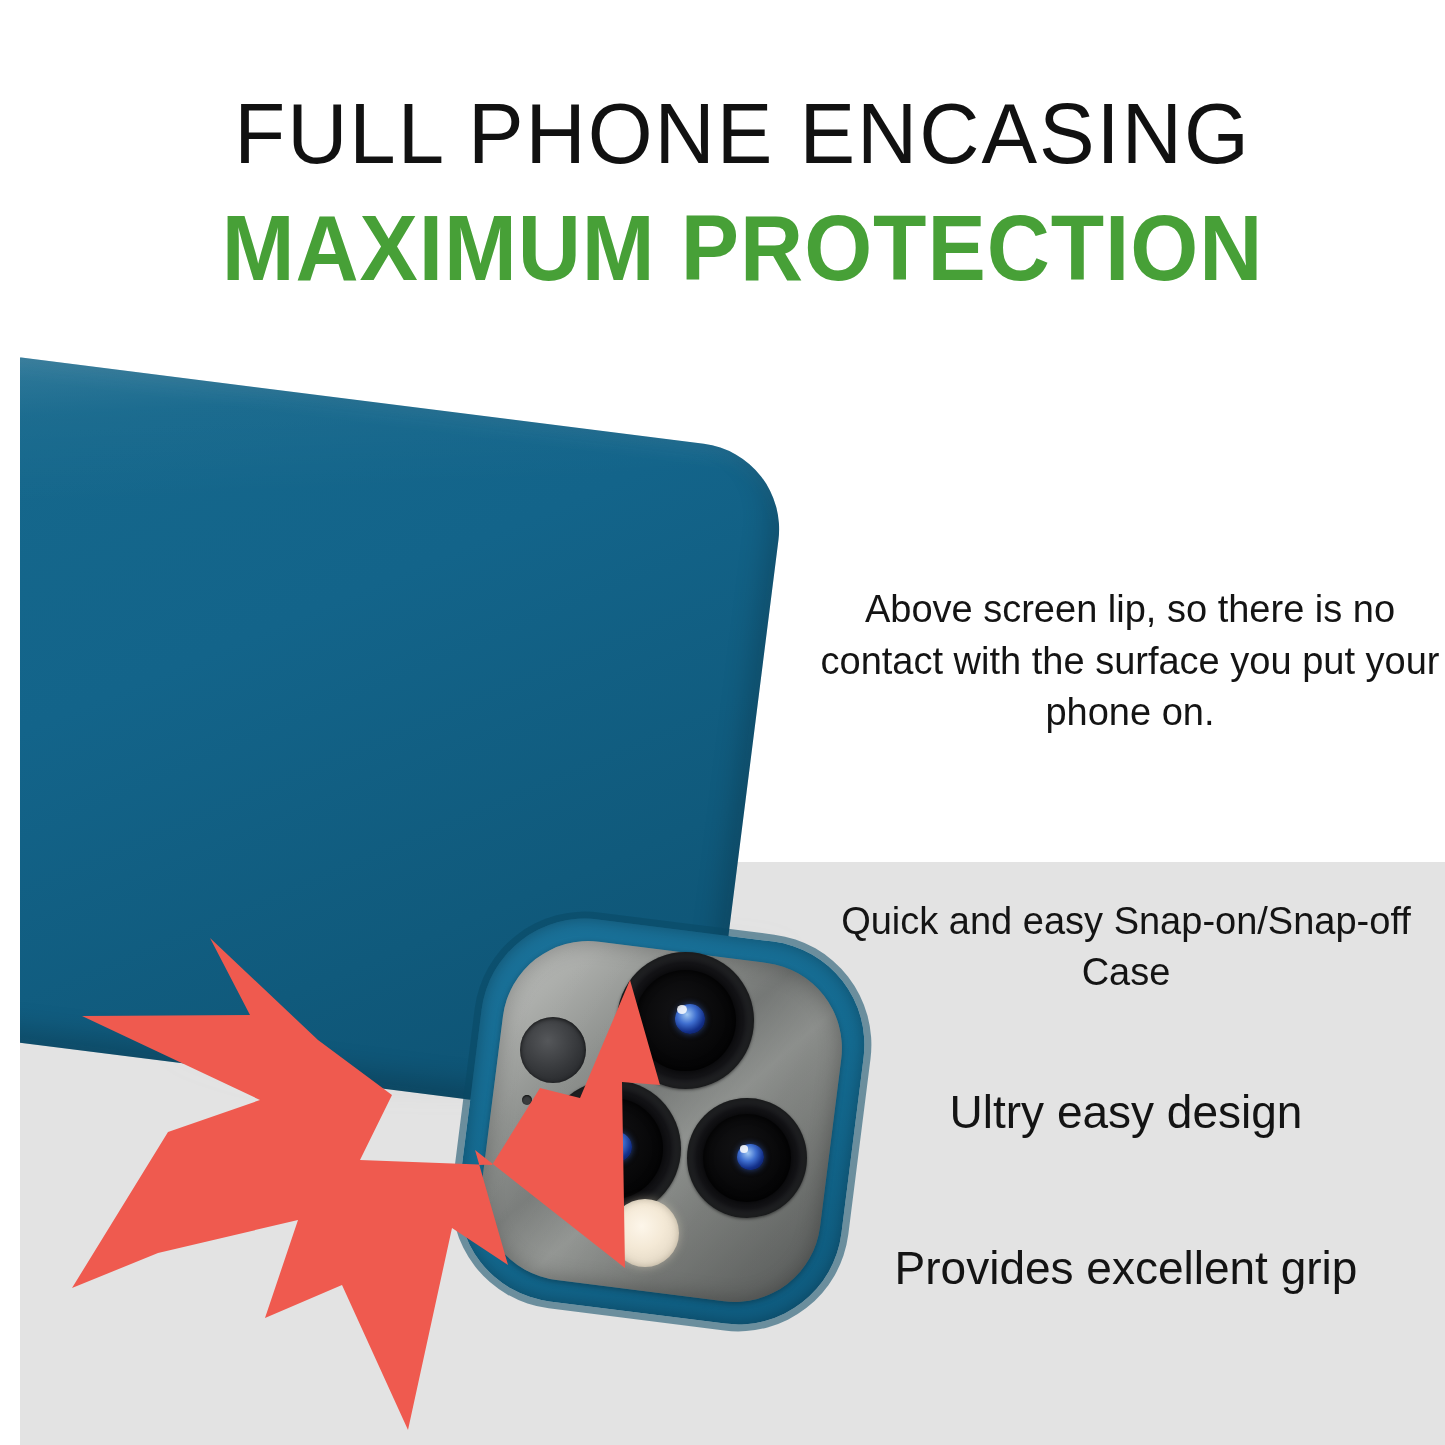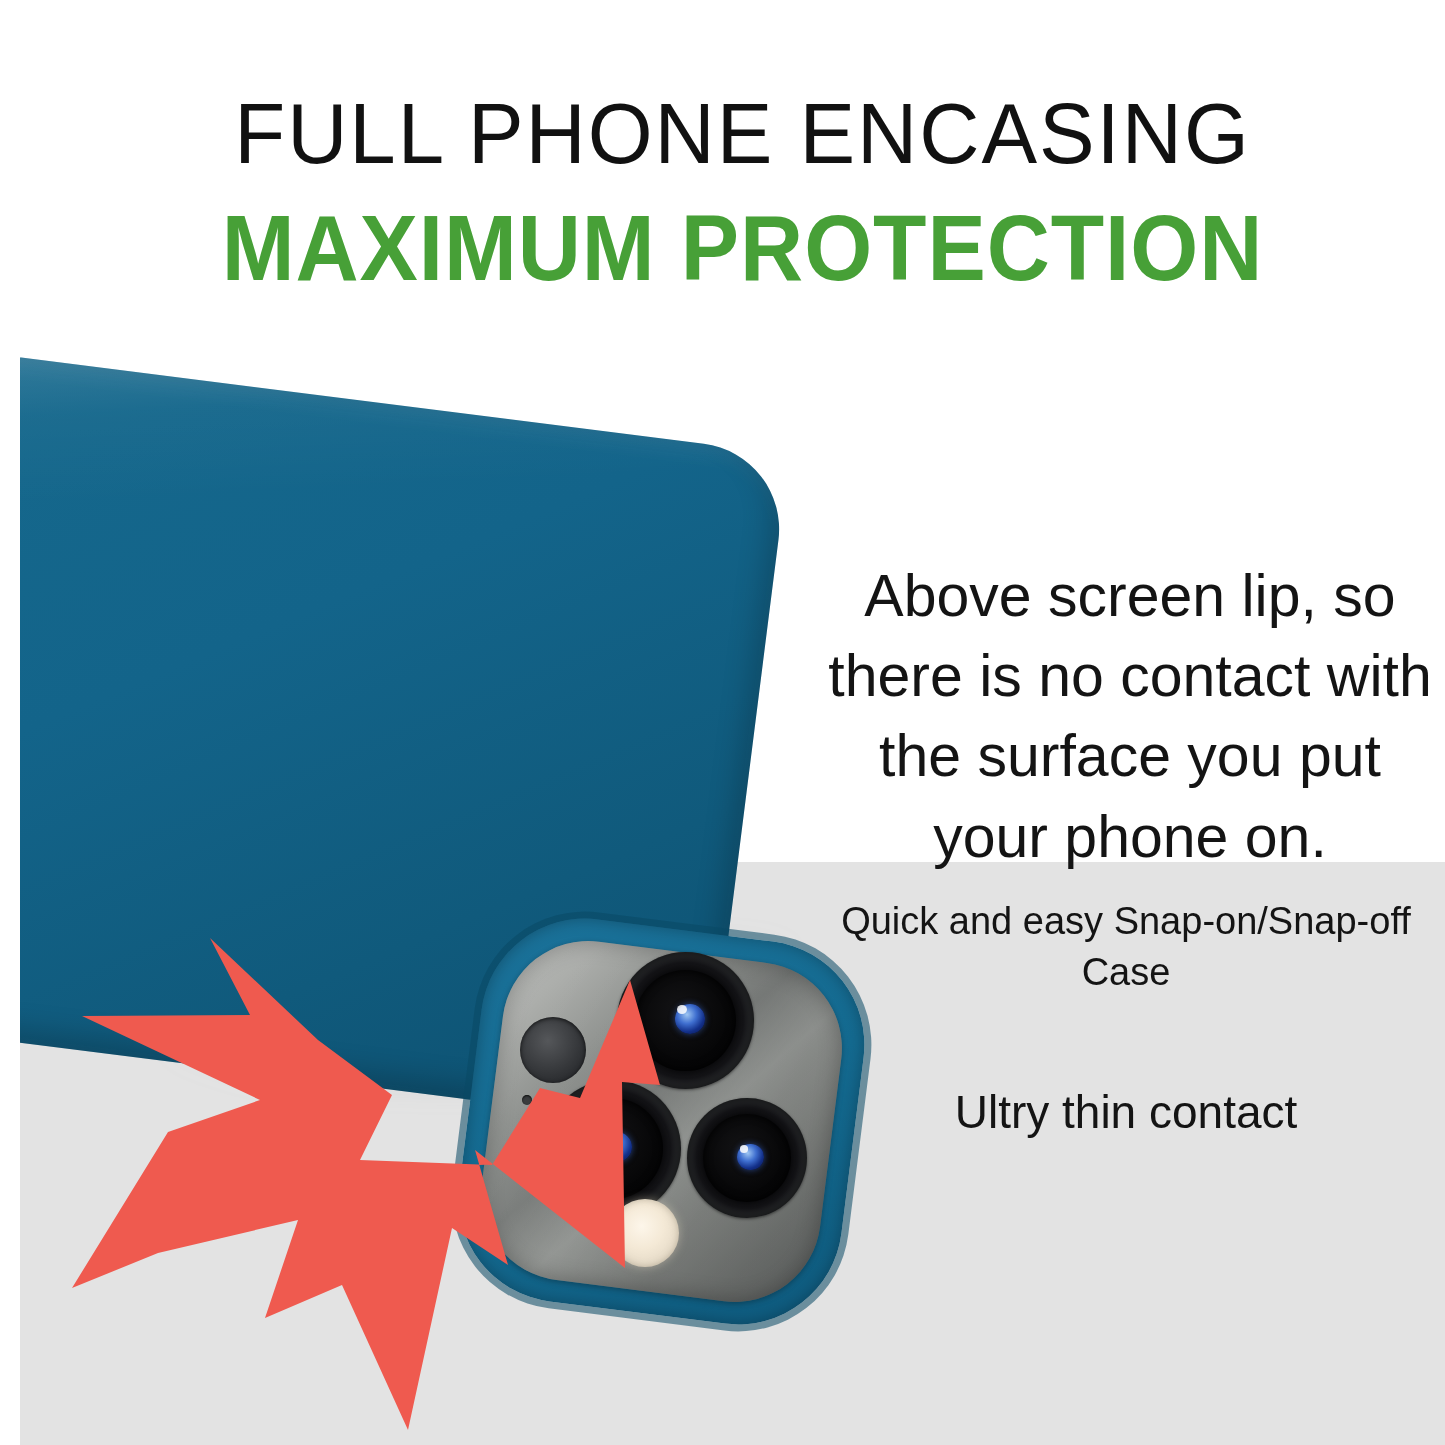--- a/index.html
+++ b/index.html
@@ -244,23 +244,23 @@
   
   .feature {
     position: absolute;
     text-align: center;
     color: #141414;
     font-family: "Liberation Sans", sans-serif;
     font-weight: 400;
   }
   #feature-1 {
     left: 800px;
-    top: 556px;
+    top: 584px;
     width: 620px;
-    font-size: 59px;
+    font-size: 38px;
     line-height: 1.36;
   }
   #feature-2 {
     left: 790px;
     top: 896px;
     width: 632px;
     font-size: 38px;
     line-height: 1.34;
   }
   #feature-3 {
@@ -320,16 +320,17 @@
   </div>
 
   <svg class="bolt" viewBox="0 0 640 520">
     <polygon id="bolt-shape" points="150,18 190,95 22,96 200,180 108,212 12,368 98,333 238,300 205,398 282,365 348,510 392,308 448,345 415,230 565,348 562,162 600,165 570,60 520,178 480,168 432,245 300,240 332,175 258,120" fill="#ef5a4f"></polygon>
   </svg>
 
   <div class="feature" id="feature-1">Above screen lip, so there is no contact with the surface you put your phone on.</div>
 
   <div class="feature" id="feature-2">Quick and easy Snap-on/Snap-off Case</div>
 
-  <div class="feature" id="feature-3">Ultry thin contact</div>
-
+  <div class="feature" id="feature-3">Ultry easy design</div>
+
+  <div class="feature" id="feature-4">Provides excellent grip</div>
 
 </div>
 
 </body></html>

